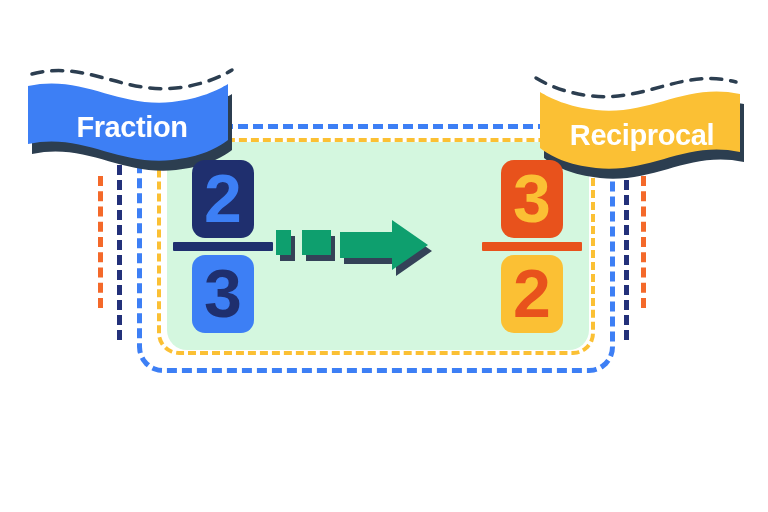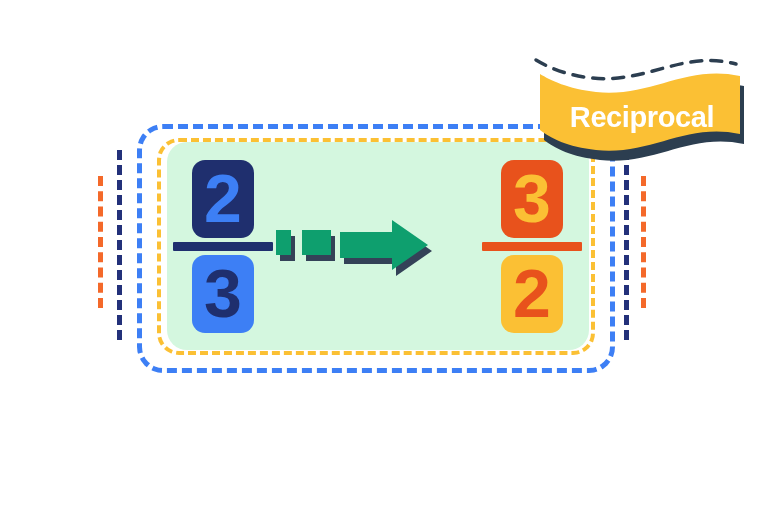--- a/index.html
+++ b/index.html
@@ -56,21 +56,21 @@
   }
 
   
   .banner {
     position: absolute;
     width: 212px;
     height: 96px;
   }
   .banner svg { display: block; overflow: visible; }
   .banner-left  { left: 22px;  top: 78px; }
-  .banner-right { left: 534px; top: 68px; }
+  .banner-right { left: 534px; top: 86px; }
   .banner-label {
     position: absolute;
     top: 36px;
     width: 100%;
     text-align: center;
     color: #ffffff;
     font-size: 29px;
     font-weight: bold;
     letter-spacing: -0.4px;
     font-family: "Liberation Sans", sans-serif;
@@ -136,20 +136,30 @@
 
 <div id="canvas">
 
   <div class="mint-panel"></div>
 
   <div class="dframe orange"></div>
   <div class="dframe navy"></div>
   <div class="dframe blue"></div>
   <div class="dframe yellow"></div>
 
+  <div class="banner banner-left">
+    <svg width="212" height="96" viewBox="0 0 212 96">
+      <path d="M6 8 C60 -4 96 30 150 24 C178 21 196 12 206 6 L206 62
+               C196 70 178 79 150 82 C96 88 60 54 6 66 Z" fill="#2C3E50" transform="translate(4,10)"></path>
+      <path d="M6 8 C60 -4 96 30 150 24 C178 21 196 12 206 6 L206 62
+               C196 70 178 79 150 82 C96 88 60 54 6 66 Z" fill="#3D7FF5"></path>
+      <path d="M10 2 C64 -12 100 22 154 16 C182 13 200 4 210 -2" fill="none" stroke="#2C3E50" stroke-width="3.5" stroke-dasharray="11 9" stroke-linecap="round" transform="translate(0,-6)"></path>
+    </svg>
+    <div class="banner-label">Fraction</div>
+  </div>
 
   <div class="banner banner-right">
     <svg width="212" height="96" viewBox="0 0 212 96">
       <path d="M6 6 C16 12 34 21 62 24 C116 30 152 -4 206 8 L206 66
                C152 54 116 88 62 82 C34 79 16 70 6 62 Z" fill="#2C3E50" transform="translate(4,10)"></path>
       <path d="M6 6 C16 12 34 21 62 24 C116 30 152 -4 206 8 L206 66
                C152 54 116 88 62 82 C34 79 16 70 6 62 Z" fill="#FBC034"></path>
       <path d="M2 -2 C12 4 30 13 58 16 C112 22 148 -12 202 2" fill="none" stroke="#2C3E50" stroke-width="3.5" stroke-dasharray="11 9" stroke-linecap="round" transform="translate(0,-6)"></path>
     </svg>
     <div class="banner-label">Reciprocal</div>

